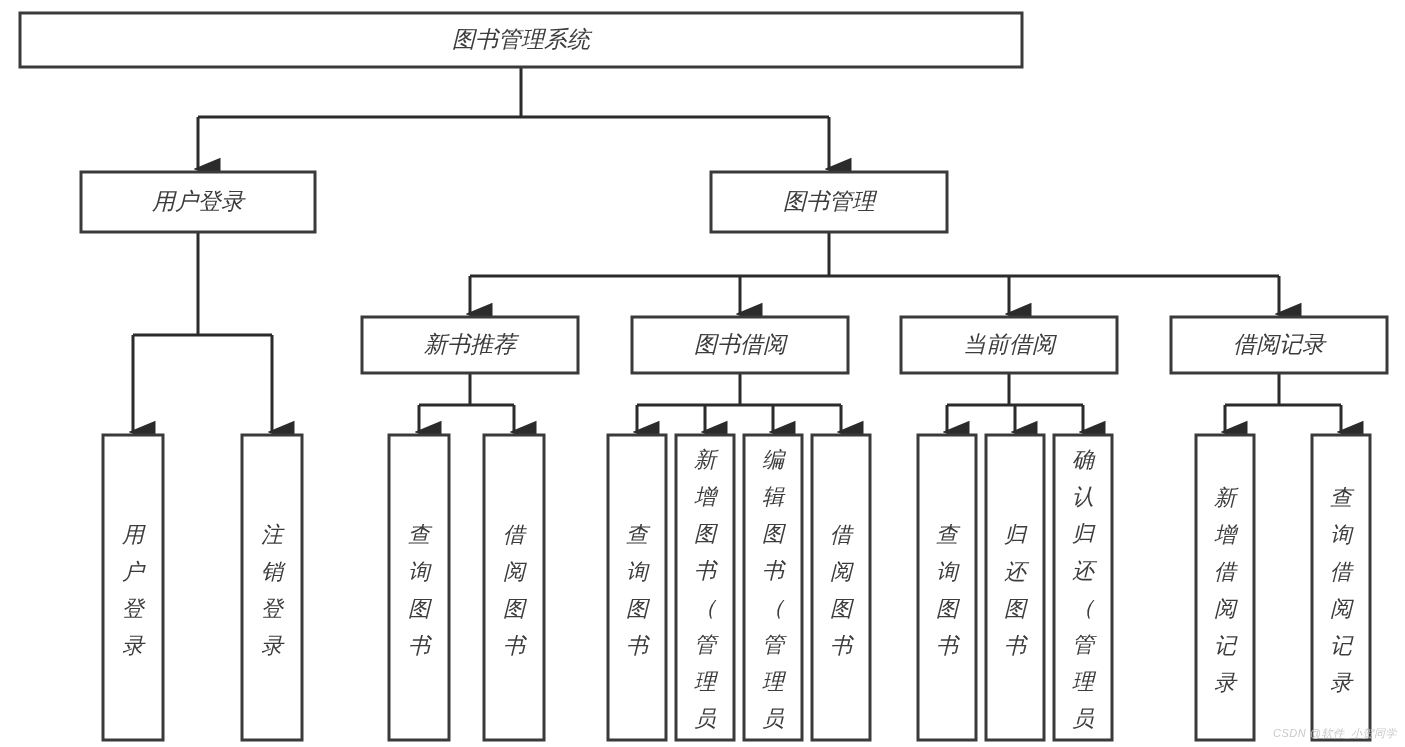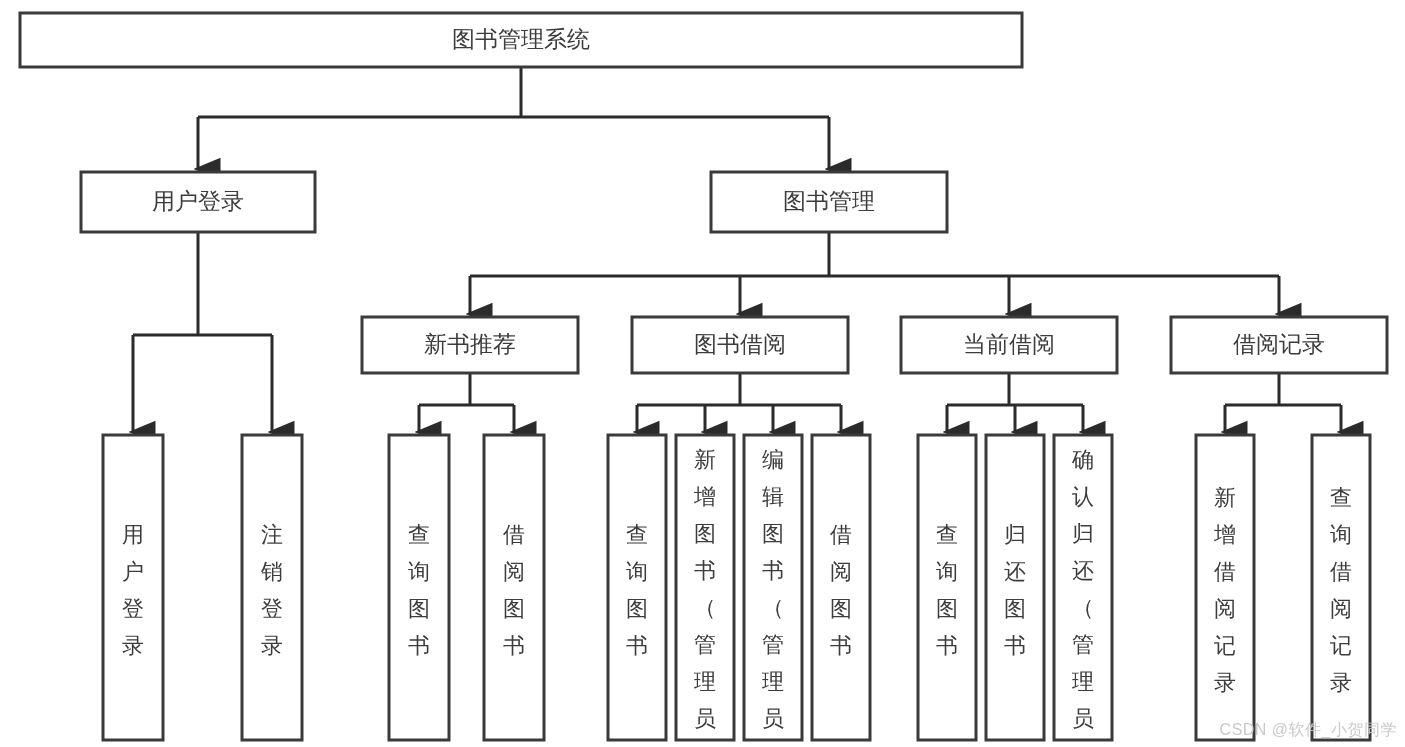--- a/index.html
+++ b/index.html
@@ -2,21 +2,21 @@
 <html><head>
 <meta charset="utf-8">
 <style>
   html,body{margin:0;padding:0;}
   body{
     width:1405px;height:747px;
     background:#ffffff;
     font-family:"Liberation Sans","DejaVu Sans",sans-serif;
     overflow:hidden;
   }
-  #diagram-root{position:relative;width:1405px;height:747px;}
+  #diagram-root{position:relative;width:1405px;height:747px;font-style:italic;}
   svg.canvas{position:absolute;inset:0;width:1405px;height:747px;}
   .node-box{
     fill:#ffffff;stroke:#3a3a3a;stroke-width:3;
   }
   .node-label{
     fill:#3c3c3c;
     font-family:"Liberation Sans","DejaVu Sans",sans-serif;
     font-size:23px;
     text-anchor:middle;
     dominant-baseline:middle;
@@ -27,21 +27,21 @@
     font-size:22px;
     text-anchor:middle;
   }
   .connector{
     stroke:#2b2b2b;stroke-width:3;fill:none;
   }
   .watermark{
     position:absolute;
     right:8px;bottom:6px;
     color:#c9c9c9;
-    font-size:16px;
+    font-size:11px;
     letter-spacing:0.5px;
     font-family:"Liberation Sans","DejaVu Sans",sans-serif;
     white-space:nowrap;
     user-select:none;
   }
 </style>
 </head>
 <body>
 
 <div id="diagram-root">

